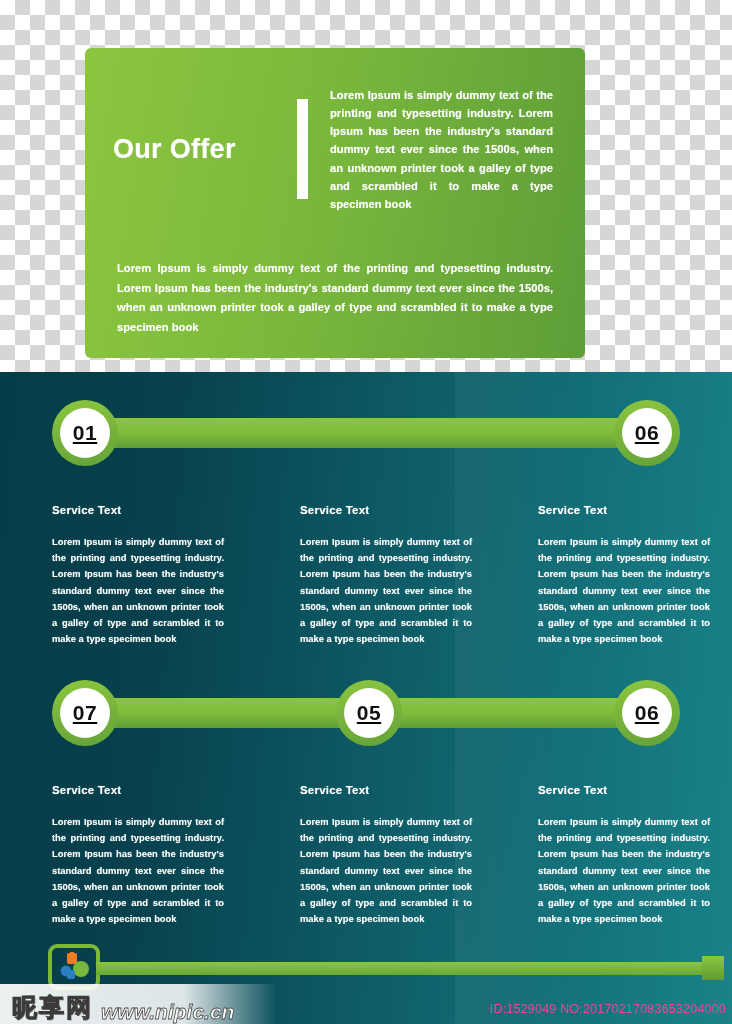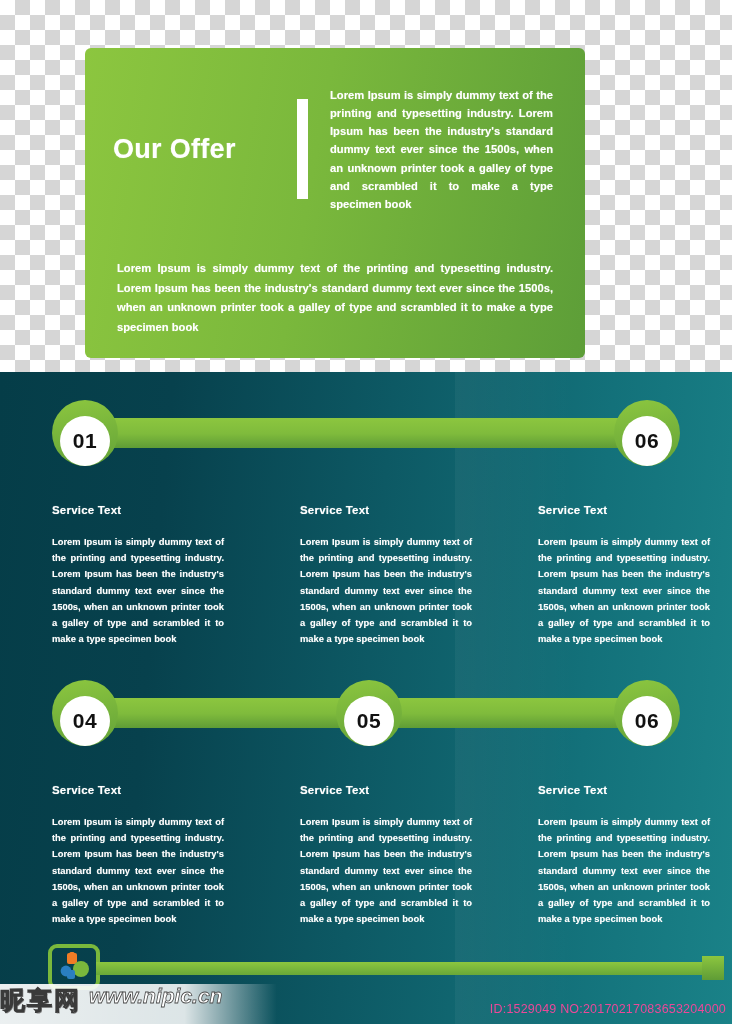--- a/index.html
+++ b/index.html
@@ -57,21 +57,21 @@
   .row-1{ top:28px; }
   .row-2{ top:308px; }
 
   .bar{
     position:absolute; left:88px; top:18px; width:566px; height:30px;
     background:linear-gradient(180deg,#8cc63f 0%,#7fbb3c 52%,#5f9c36 100%);
   }
   .node{
     position:absolute; top:0; width:66px; height:66px; border-radius:50%;
     background:linear-gradient(170deg,#8cc63f,#63a238);
-    display:flex; align-items:flex-end; justify-content:center;
+    display:flex; align-items:center; justify-content:center;text-decoration:underline;
   }
   .node-inner{
     width:50px; height:50px; border-radius:50%; background:#ffffff;
     display:flex; align-items:center; justify-content:center;
     color:#111111; font-weight:bold; font-size:21px; letter-spacing:.5px;
   }
   .n1{ left:52px; } .n2{ left:336px; } .n3{ left:614px; }
 
   
   .col{ position:absolute; top:104px; width:172px; }
@@ -97,21 +97,21 @@
     background:linear-gradient(180deg,#8cc63f,#69a838);
   }
   .footer-cap{
     position:absolute; right:8px; top:12px; width:22px; height:24px;
     background:linear-gradient(180deg,#8cc63f,#5f9c36);
   }
 
   
   .watermark{
     position:absolute; left:0; bottom:0; width:659px; height:40px;
-    display:flex; align-items:flex-start; padding-left:0;
+    display:flex; align-items:flex-end; padding-left:12px;
     background:linear-gradient(90deg,rgba(255,255,255,.92) 0%,rgba(255,255,255,.86) 28%,rgba(255,255,255,0) 42%);
   }
   .wm-cn{
     font-size:25px; font-weight:bold; color:#ffffff; letter-spacing:2px;
     -webkit-text-stroke:1px #3a3a3a; text-shadow:1px 1px 0 #888;
   }
   .wm-url{ font-size:21px; font-style:italic; font-weight:bold; color:#ffffff;
     -webkit-text-stroke:.8px #4a4a4a; margin-left:8px; }
   .id-text{
     position:absolute; right:6px; bottom:8px; color:#ec4899;
@@ -156,21 +156,21 @@
     <div class="col c3">
       <div class="col-title">Service Text</div>
       <div class="col-body">Lorem Ipsum is simply dummy text of the printing and typesetting industry. Lorem Ipsum has been the industry's standard dummy text ever since the 1500s, when an unknown printer took a galley of type and scrambled it to make a type specimen book</div>
     </div>
   </div>
 
   <div class="row row-2">
     <div class="bar"></div>
 
     <div class="node n1">
-      <div class="node-inner">04</div>
+      <div class="node-inner">07</div>
     </div>
     <div class="node n2">
       <div class="node-inner">05</div>
     </div>
     <div class="node n3">
       <div class="node-inner">06</div>
     </div>
 
     <div class="col c1">
       <div class="col-title">Service Text</div>

